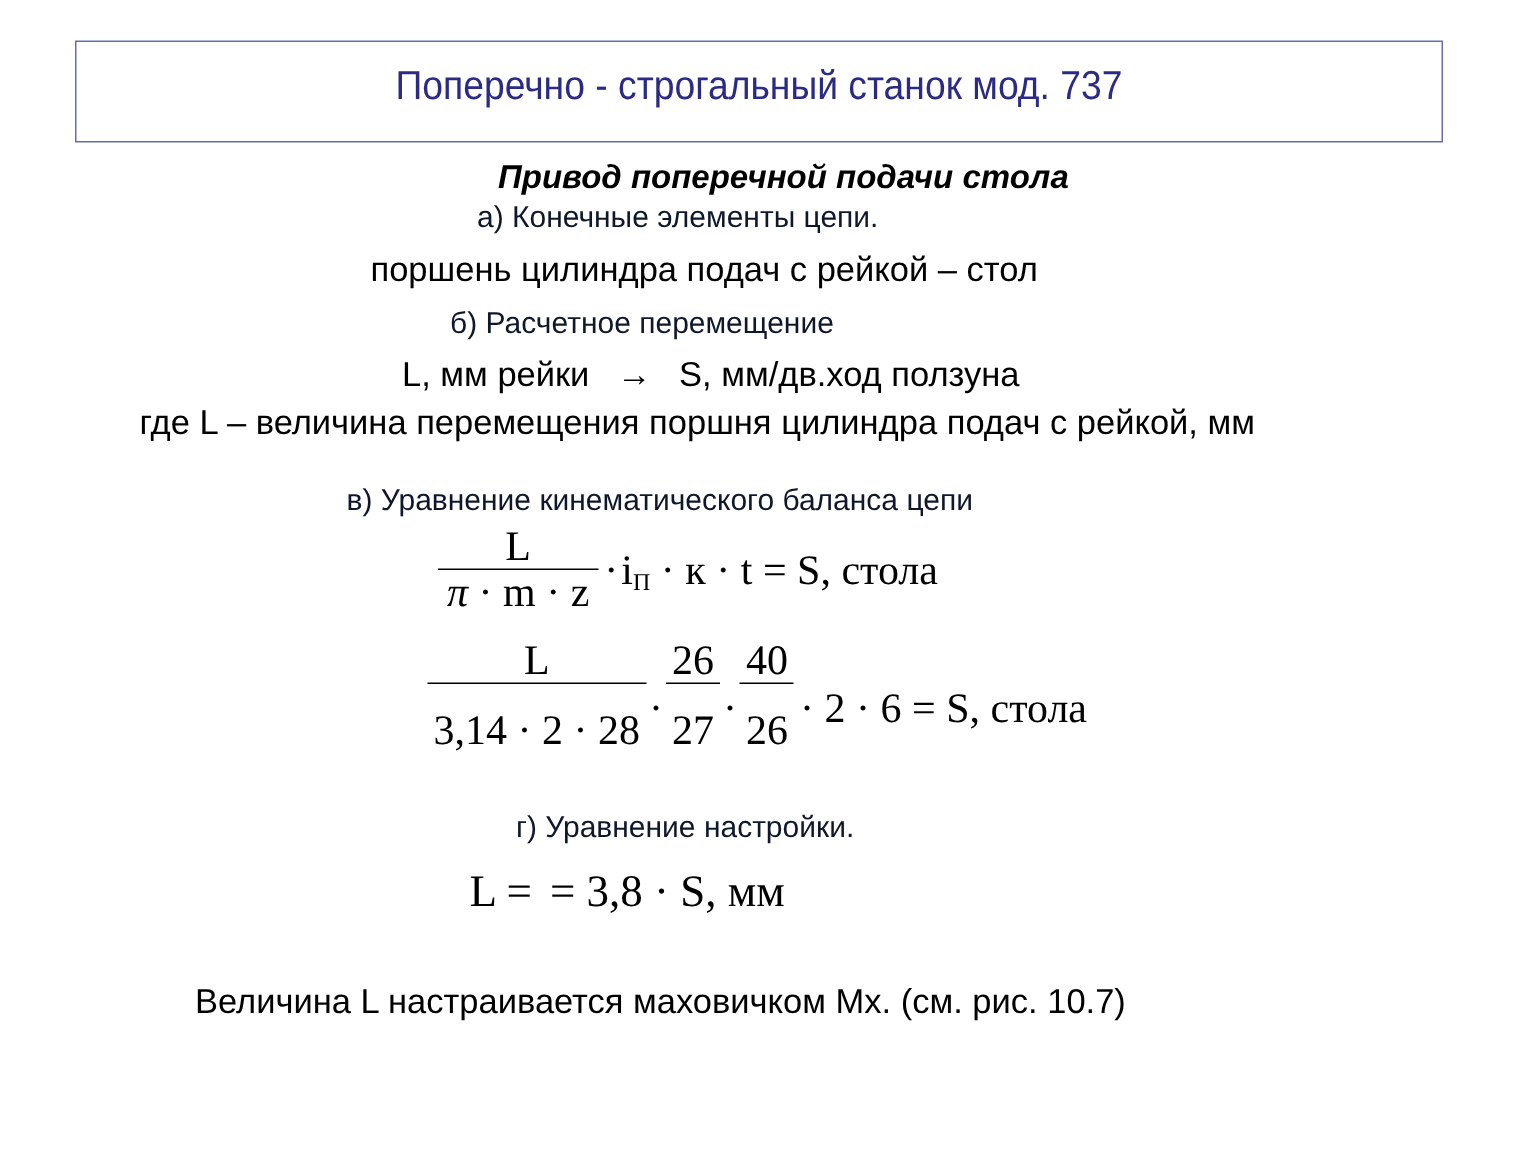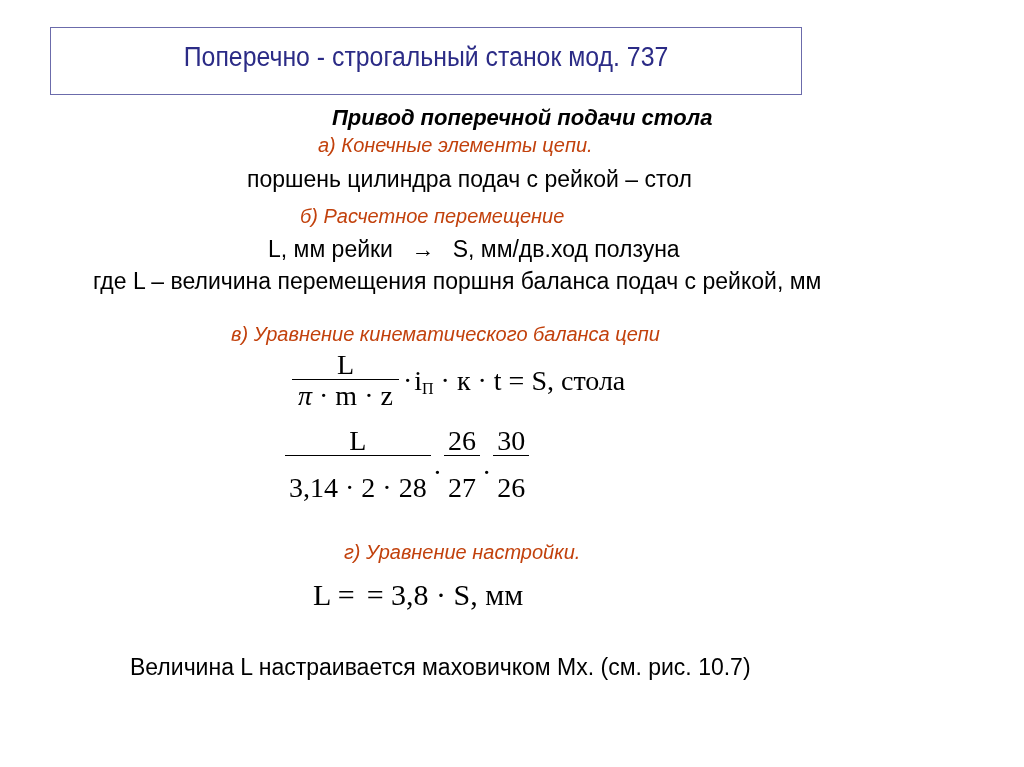--- a/index.html
+++ b/index.html
@@ -1,23 +1,23 @@
 <!DOCTYPE html>
 <html><head>
 <meta charset="utf-8">
 <style>
   html, body { margin:0; padding:0; }
   body { width:1024px; height:767px; background:#ffffff; position:relative; overflow:hidden;
          font-family:"Liberation Sans", sans-serif; color:#000; }
   .abs { position:absolute; white-space:nowrap; }
-  .title-box { position:absolute; left:50px; top:27px; width:752px; height:68px;
+  .title-box { position:absolute; left:50px; top:27px; width:912px; height:68px;
                border:1.5px solid #6b6bab; box-sizing:border-box; }
   .title { position:absolute; left:0; right:0; top:14px; text-align:center;
            font-size:27px; color:#2b2b86; transform:scaleX(0.92); }
-  .blue { color:#c2410c;font-style:italic; }
+  .blue { color:#0f172a; }
   .sub { font-size:20px; }
   .main { font-size:23px; }
   .heading { font-size:22px; font-weight:bold; font-style:italic; }
   .math { font-family:"Liberation Serif", serif; font-size:28px; }
   .frac { display:inline-flex; flex-direction:column; align-items:center; vertical-align:middle; }
   .frac .num { padding:0 4px; line-height:1.05; }
   .frac .den { padding:16px 4px; border-top:1.5px solid #000; line-height:1.15; }
   .row { display:flex; align-items:center; }
   .it { font-style:italic; }
   .subscript { font-size:16px; position:relative; top:8px; }
@@ -33,21 +33,21 @@
 
 <div class="abs sub blue" style="left:318px; top:134px;">а) Конечные элементы цепи.</div>
 <div class="abs main" style="left:247px; top:166px;">поршень цилиндра подач с рейкой – стол</div>
 
 <div class="abs sub blue" style="left:300px; top:205px;">б) Расчетное перемещение</div>
 <div class="abs main" style="left:268px; top:236px;">
   <span>L, мм рейки</span>
   <span style="margin:0 12px;">→</span>
   <span>S, мм/дв.ход ползуна</span>
 </div>
-<div class="abs main" style="left:93px; top:268px;">где L – величина перемещения поршня баланса подач с рейкой, мм</div>
+<div class="abs main" style="left:93px; top:268px;">где L – величина перемещения поршня цилиндра подач с рейкой, мм</div>
 
 <div class="abs sub blue" style="left:231px; top:323px;">в) Уравнение кинематического баланса цепи</div>
 
 <div class="abs math row" style="left:292px; top:350px;">
   <span class="frac">
     <span class="num">L</span>
     <span class="den" style="padding:0 6px;"><span class="it">π</span><span> · m · z</span></span>
   </span>
   <span style="margin-left:4px;">·</span>
   <span style="margin-left:2px;">i</span>
@@ -60,23 +60,24 @@
     <span class="num">L</span>
     <span class="den">3,14 · 2 · 28</span>
   </span>
   <span style="margin:0 2px;">·</span>
   <span class="frac">
     <span class="num">26</span>
     <span class="den">27</span>
   </span>
   <span style="margin:0 2px;">·</span>
   <span class="frac">
-    <span class="num">30</span>
+    <span class="num">40</span>
     <span class="den">26</span>
   </span>
+  <span style="margin-left:4px; white-space:pre;">· 2 · 6 = S, стола</span>
 </div>
 
 <div class="abs sub blue" style="left:344px; top:541px;">г) Уравнение настройки.</div>
 
 <div class="abs math row" style="left:313px; top:578px; font-size:30px;">
   <span style="margin-right:6px;">L =</span>
   <span style="margin-left:6px; white-space:pre;text-align:right;">= 3,8 · S, мм</span>
 </div>
 
 <div class="abs main" style="left:130px; top:654px;">Величина L настраивается маховичком Мх. (см. рис. 10.7)</div>

